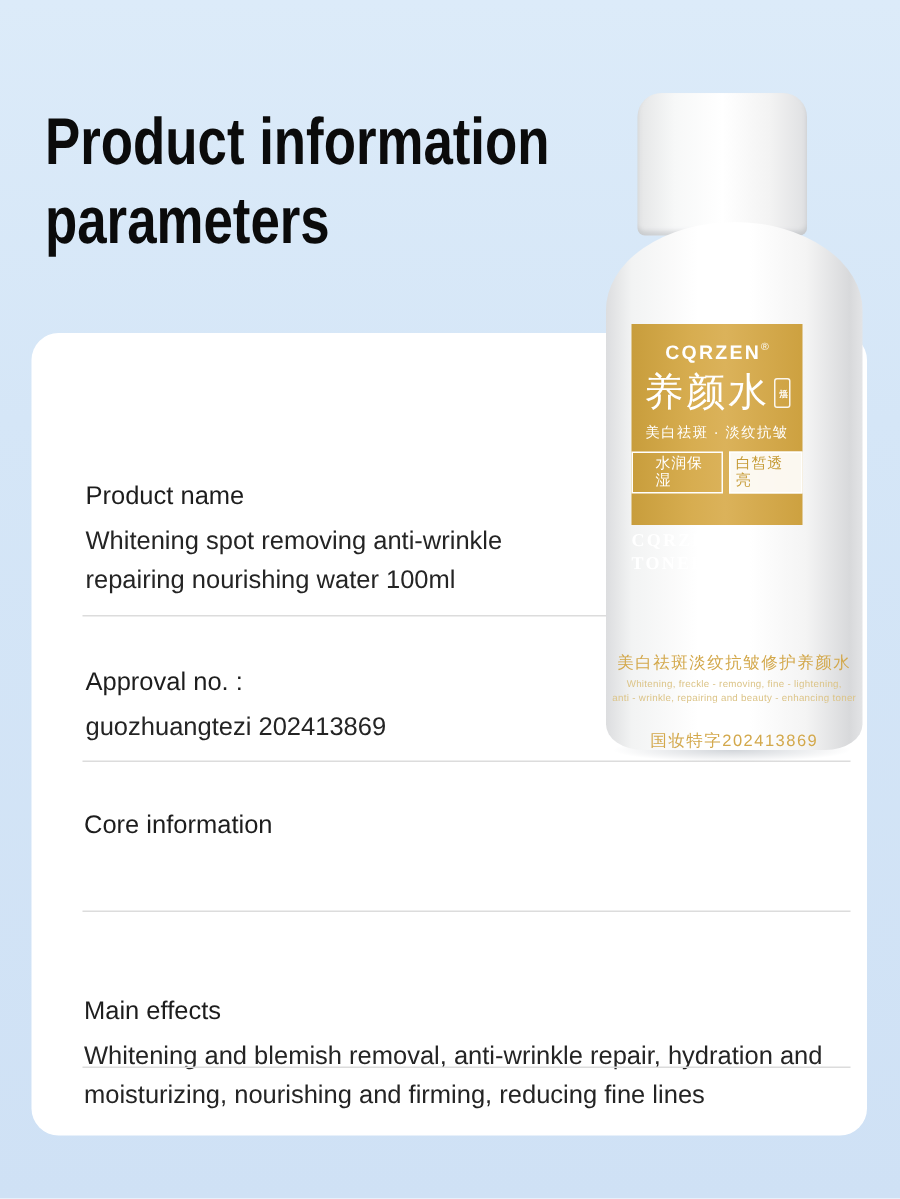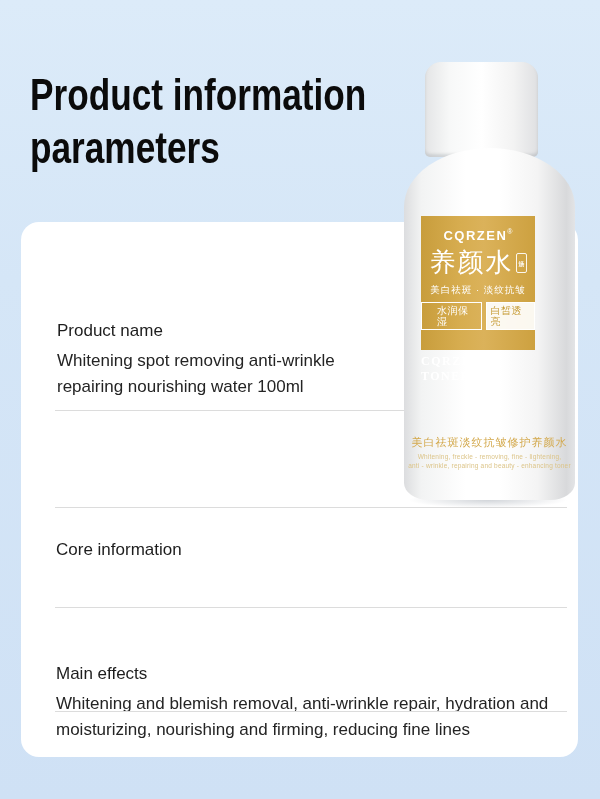--- a/index.html
+++ b/index.html
@@ -92,20 +92,24 @@
   </h1>
 
   <div class="card"></div>
 
   <div class="section sec1">
     <div class="sec-label">Product name</div>
     <div class="sec-value">Whitening spot removing anti-wrinkle repairing nourishing water 100ml</div>
   </div>
   <div class="divider d1"></div>
 
+  <div class="section sec2">
+    <div class="sec-label">Approval no. :</div>
+    <div class="sec-value">guozhuangtezi 202413869</div>
+  </div>
   <div class="divider d2"></div>
 
   <div class="section sec3">
     <div class="sec-label">Core information</div>
   </div>
   <div class="divider d3"></div>
 
   <div class="section sec4">
     <div class="sec-label">Main effects</div>
     <div class="sec-value">Whitening and blemish removal, anti-wrinkle repair, hydration and moisturizing, nourishing and firming, reducing fine lines</div>
@@ -132,18 +136,19 @@
         </div>
         <div class="toner">CQRZEN TONER</div>
       </div>
 
       <div class="print">
         <div class="p-cn">美白祛斑淡纹抗皱修护养颜水</div>
         <div class="p-en">
           <span>Whitening, freckle - removing, fine - lightening,</span><br>
           <span>anti - wrinkle, repairing and beauty - enhancing toner</span>
         </div>
+        <div class="p-approval">国妆特字202413869</div>
       </div>
 
     </div>
   </div>
 
 </div>
 
 </body></html>

